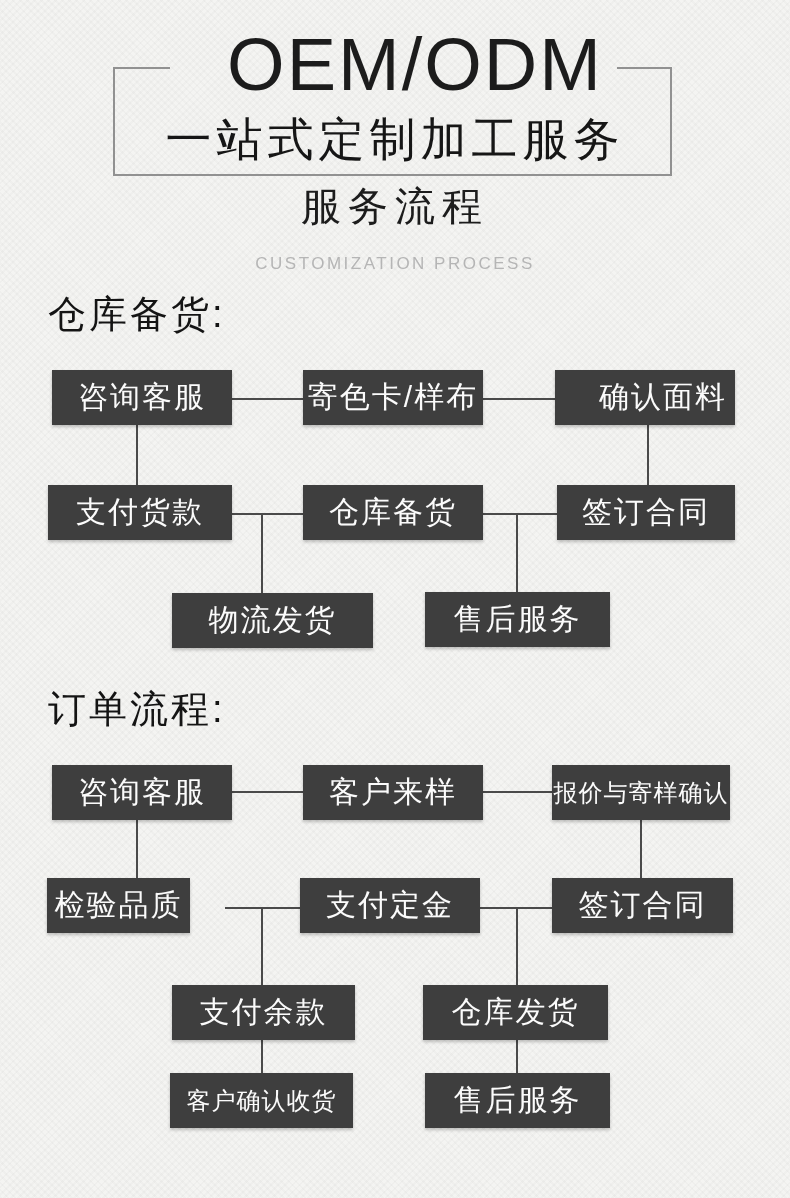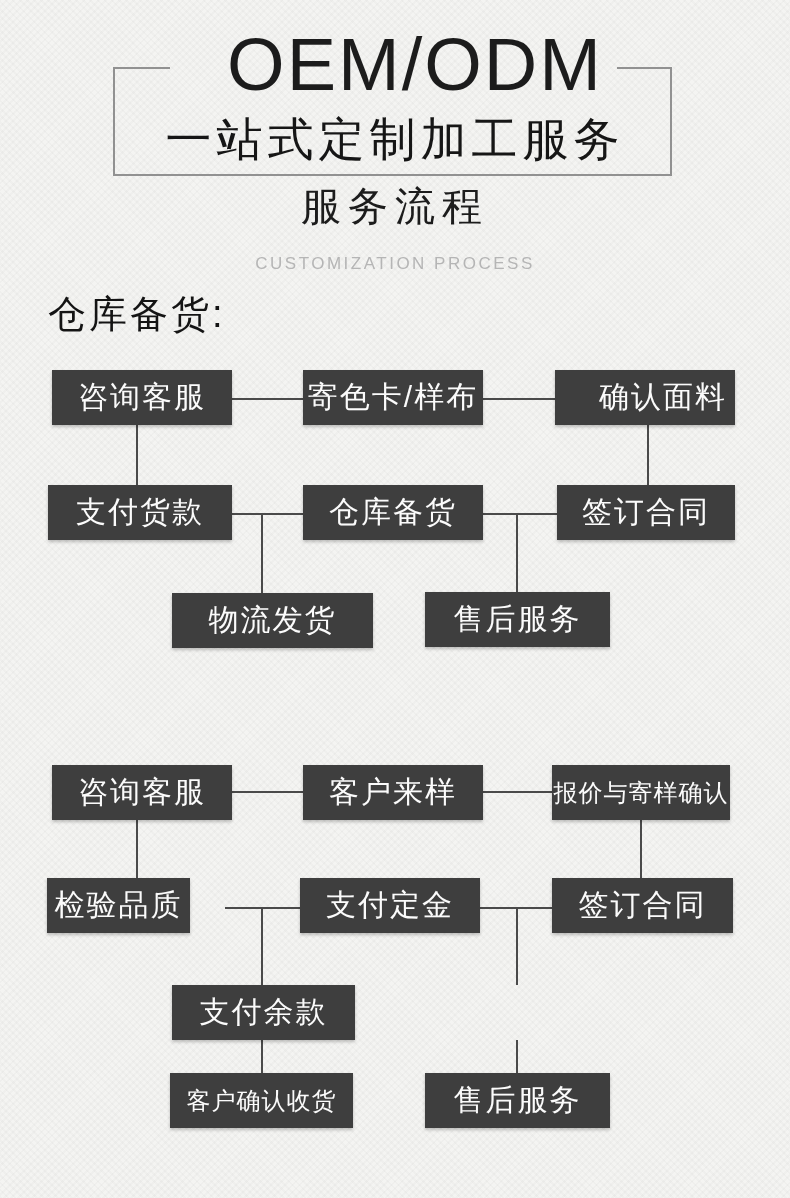--- a/index.html
+++ b/index.html
@@ -121,20 +121,21 @@
 
   <div class="abs node" style="left:52px;  top:370px; width:180px;">咨询客服</div>
   <div class="abs node" style="left:303px; top:370px; width:180px;">寄色卡/样布</div>
   <div class="abs node" style="left:555px; top:370px; width:180px;padding-left:36px;">确认面料</div>
   <div class="abs node" style="left:48px;  top:485px; width:184px;">支付货款</div>
   <div class="abs node" style="left:303px; top:485px; width:180px;">仓库备货</div>
   <div class="abs node" style="left:557px; top:485px; width:178px;">签订合同</div>
   <div class="abs node" style="left:172px; top:593px; width:201px;">物流发货</div>
   <div class="abs node" style="left:425px; top:592px; width:185px;">售后服务</div>
 
+  <div class="abs section-heading" style="left:48px; top:690px;">订单流程:</div>
 
   <div class="abs hline" style="left:232px; top:791px; width:71px;"></div>
   <div class="abs hline" style="left:483px; top:791px; width:69px;"></div>
   <div class="abs vline" style="left:136px; top:820px; height:58px;"></div>
   <div class="abs vline" style="left:640px; top:818px; height:60px;"></div>
 
   <div class="abs hline" style="left:225px; top:907px; width:75px;"></div>
   <div class="abs hline" style="left:480px; top:907px; width:72px;"></div>
   <div class="abs vline" style="left:261px; top:907px; height:78px;"></div>
   <div class="abs vline" style="left:516px; top:907px; height:78px;"></div>
@@ -142,16 +143,17 @@
   <div class="abs vline" style="left:261px; top:1040px; height:33px;"></div>
   <div class="abs vline" style="left:516px; top:1040px; height:33px;"></div>
 
   <div class="abs node" style="left:52px;  top:765px; width:180px;">咨询客服</div>
   <div class="abs node" style="left:303px; top:765px; width:180px;">客户来样</div>
   <div class="abs node small" style="left:552px; top:765px; width:178px;">报价与寄样确认</div>
   <div class="abs node" style="left:47px;  top:878px; width:143px;">检验品质</div>
   <div class="abs node" style="left:300px; top:878px; width:180px;">支付定金</div>
   <div class="abs node" style="left:552px; top:878px; width:181px;">签订合同</div>
   <div class="abs node" style="left:172px; top:985px; width:183px;">支付余款</div>
+  <div class="abs node" style="left:423px; top:985px; width:185px;">仓库发货</div>
   <div class="abs node small" style="left:170px; top:1073px; width:183px;">客户确认收货</div>
   <div class="abs node" style="left:425px; top:1073px; width:185px;">售后服务</div>
 
 </div>
 
 </body></html>

